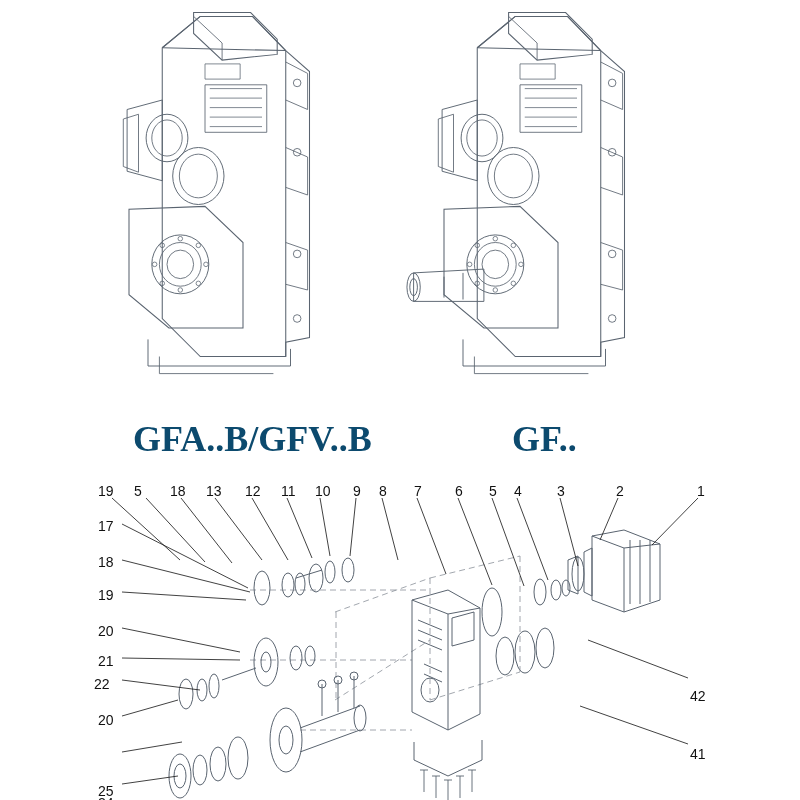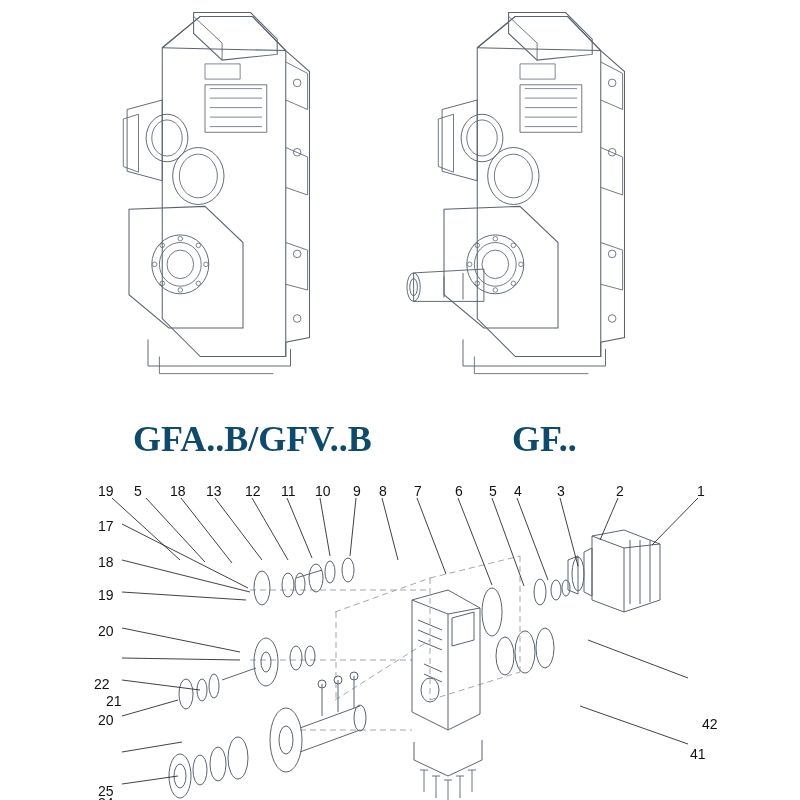--- a/index.html
+++ b/index.html
@@ -262,21 +262,21 @@
       <div class="callout" style="left: 455px; top: 483px;">6</div>
       <div class="callout" style="left: 489px; top: 483px;">5</div>
       <div class="callout" style="left: 514px; top: 483px;">4</div>
       <div class="callout" style="left: 557px; top: 483px;">3</div>
       <div class="callout" style="left: 616px; top: 483px;">2</div>
       <div class="callout" style="left: 697px; top: 483px;">1</div>
       <div class="callout" style="left: 98px; top: 518px;">17</div>
       <div class="callout" style="left: 98px; top: 554px;">18</div>
       <div class="callout" style="left: 98px; top: 587px;">19</div>
       <div class="callout" style="left: 98px; top: 623px;">20</div>
-      <div class="callout" style="left: 106px; top: 653px; margin-top: 40px;">21</div>
+      <div class="callout" style="left: 98px; top: 653px;">21</div>
       <div class="callout" style="left: 94px; top: 676px;">22</div>
       <div class="callout" style="left: 98px; top: 712px;">20</div>
       <div class="callout" style="left: 98px; top: 750px; margin-top: 45px;">24</div>
       <div class="callout" style="left: 98px; top: 783px;">25</div>
-      <div class="callout" style="left: 690px; top: 716px; margin-left: 12px;">42</div>
+      <div class="callout" style="left: 690px; top: 688px;">42</div>
       <div class="callout" style="left: 690px; top: 746px;">41</div>
     </div>
 </div>
 
 </body></html>

